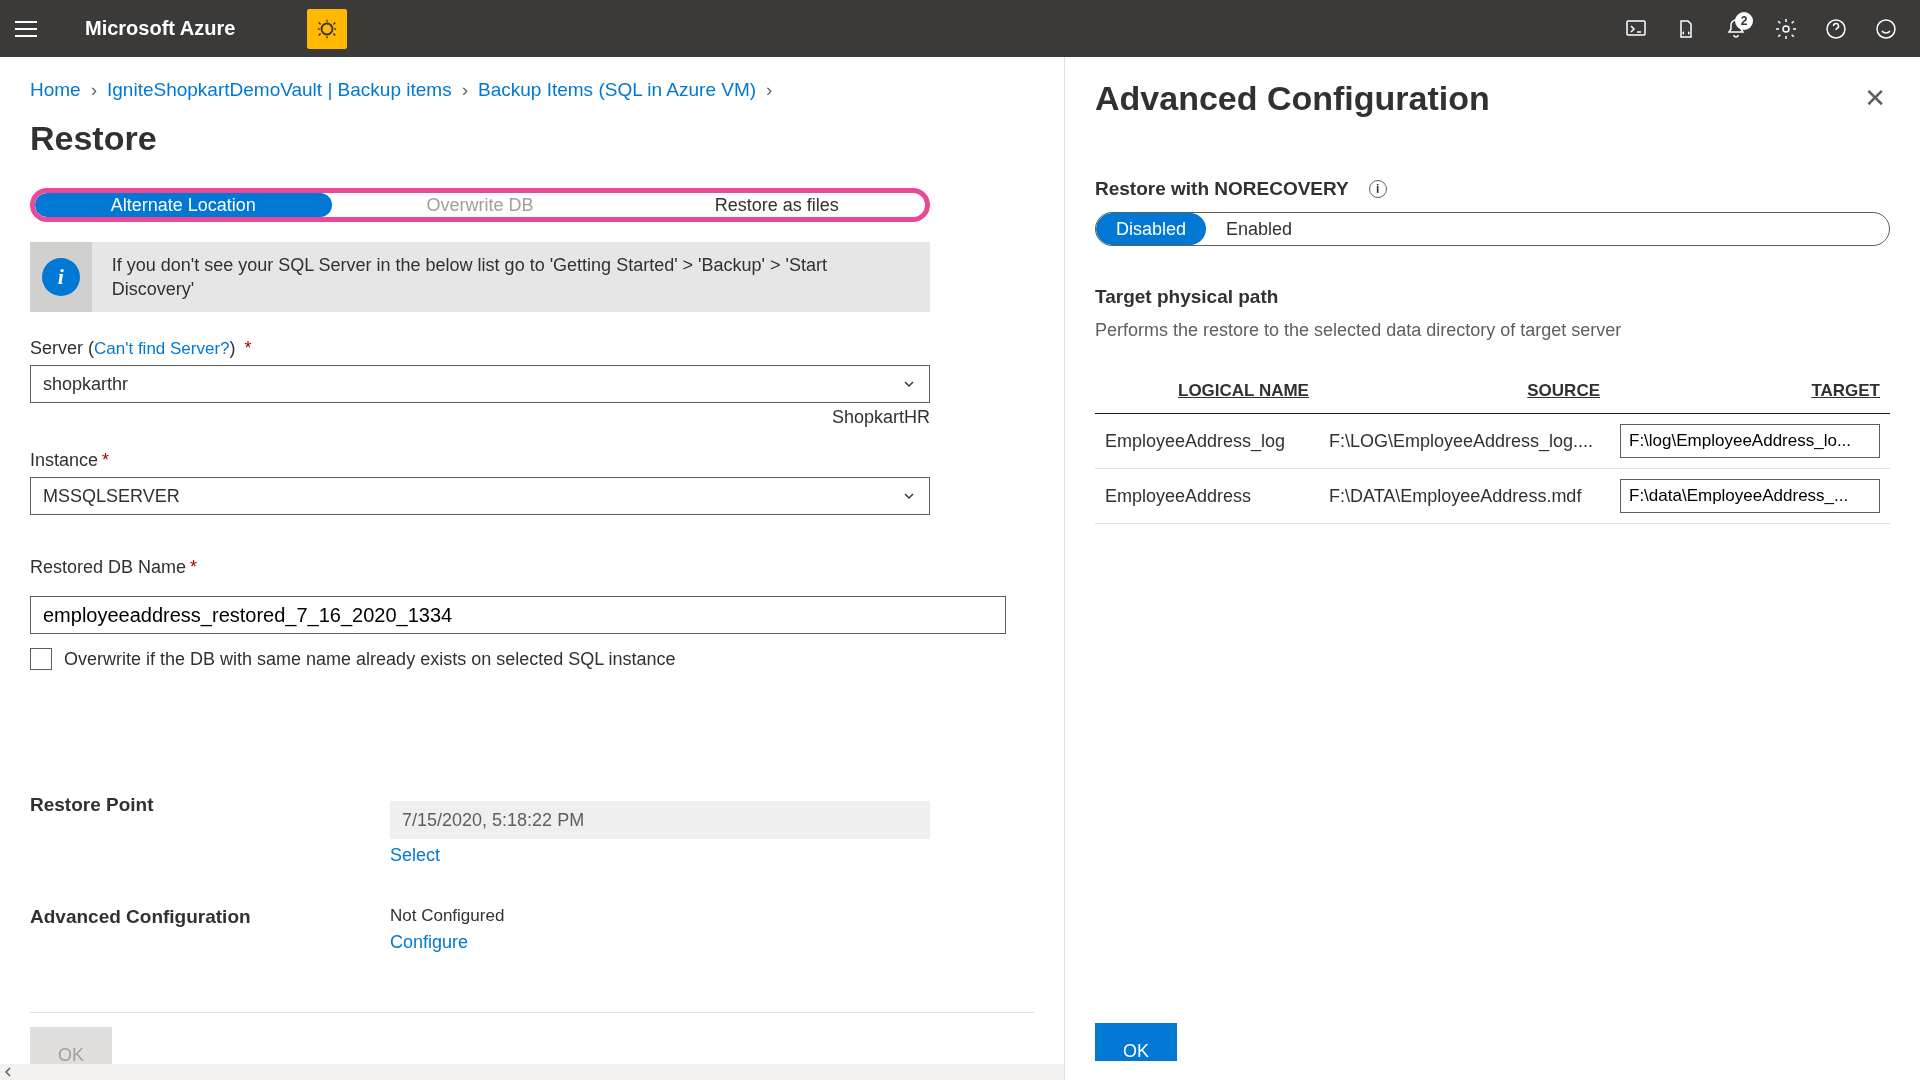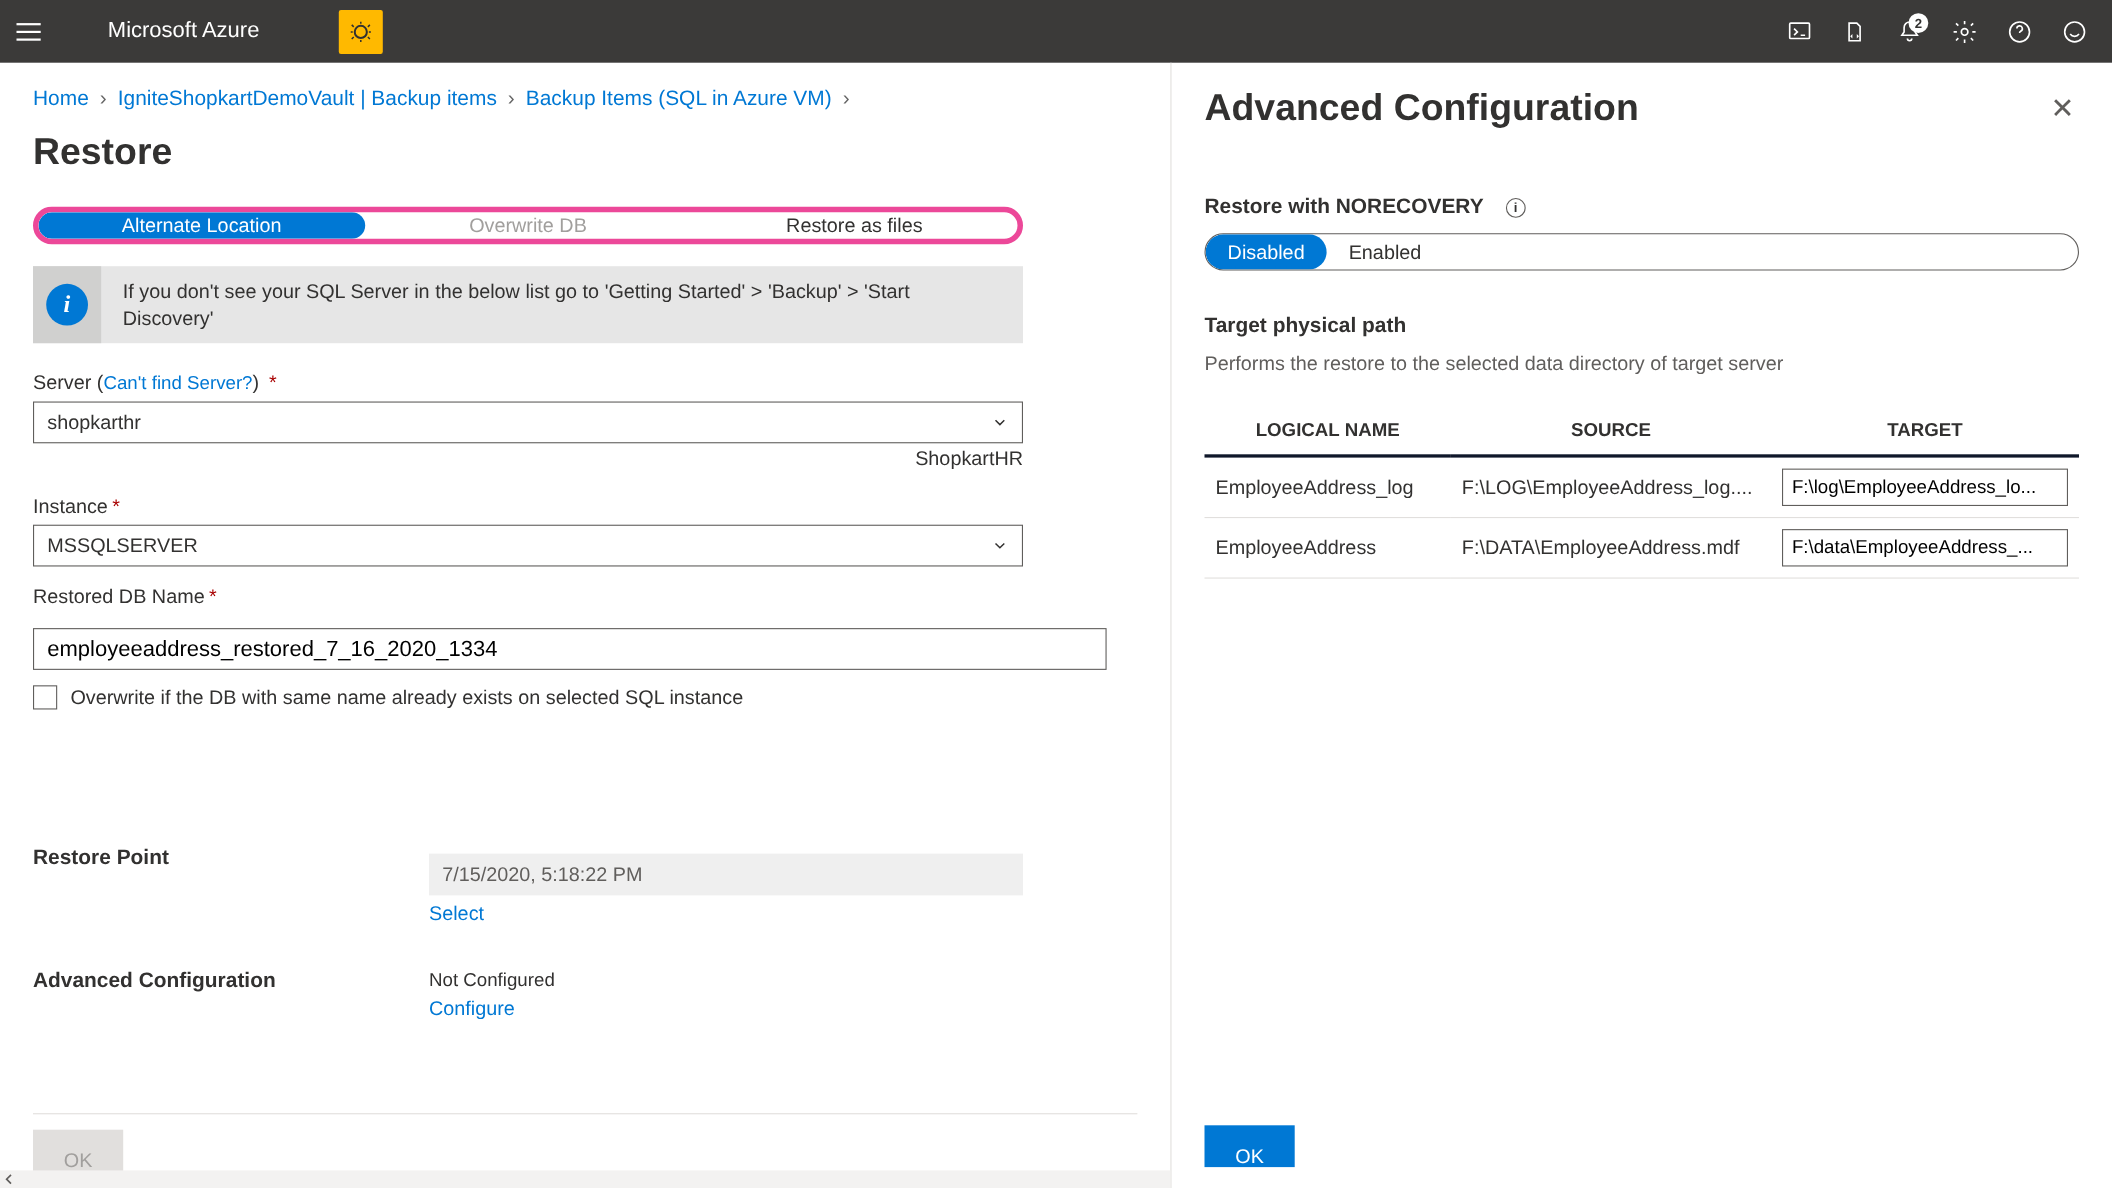--- a/index.html
+++ b/index.html
@@ -2,21 +2,21 @@
 <html><head>
 <meta charset="utf-8">
 <style>
 * { box-sizing: border-box; margin: 0; padding: 0; font-family: 'Segoe UI', Arial, sans-serif; }
 body { width: 1920px; height: 1080px; overflow: hidden; background: #fff; font-size: 17px; color: #323130; }
 
 
 .topbar { height: 57px; background: #3b3a39; display: flex; align-items: center; padding: 0 15px; gap: 12px; }
 .hamburger { width: 28px; height: 28px; cursor: pointer; display: flex; flex-direction: column; justify-content: center; gap: 5px; }
 .hamburger span { display: block; height: 2px; background: #fff; width: 22px; }
-.brand { color: #fff; font-weight: 400; font-size: 20px; margin-left: 43px; margin-right: 60px; }
+.brand { color: #fff; font-weight: 700; font-size: 20px; margin-left: 30px; margin-right: 60px; }
 .bug-badge { background: #ffb900; width: 40px; height: 40px; display: flex; align-items: center; justify-content: center; border-radius: 2px; }
 .bug-badge svg { width: 22px; height: 22px; }
 .searchbox { flex: 0 0 750px; height: 40px; background: #484644; border-radius: 3px; display: flex; align-items: center; padding: 0 14px; color: #bdbdbd; }
 .searchbox svg { width: 18px; height: 18px; margin-right: 10px; fill: #bdbdbd; }
 .searchbox input { background: transparent; border: none; outline: none; color: #bdbdbd; font-size: 17px; flex: 1; }
 .top-spacer { flex: 1; }
 .top-icon { width: 38px; height: 38px; display: flex; align-items: center; justify-content: center; cursor: pointer; position: relative; }
 .top-icon svg { width: 24px; height: 24px; stroke: #fff; fill: none; stroke-width: 1.5; }
 .top-icon .fill { fill: #fff; stroke: none; }
 .badge { position: absolute; top: 2px; right: 2px; background: #fff; color: #323130; font-size: 12px; border-radius: 50%; width: 18px; height: 18px; display: flex; align-items: center; justify-content: center; font-weight: 600; }
@@ -74,21 +74,21 @@
 
 .field-label { font-size: 19px; font-weight: 600; margin-bottom: 12px; display: flex; align-items: center; gap: 20px; }
 .info-circle { width: 18px; height: 18px; border: 1px solid #605e5c; border-radius: 50%; display: inline-flex; align-items: center; justify-content: center; font-size: 12px; cursor: help; }
 .toggle-pill { display: inline-flex; border: 1px solid #605e5c; border-radius: 30px; overflow: hidden; height: 34px; margin-bottom: 40px; }
 .toggle-pill .opt { padding: 0 20px; display: flex; align-items: center; cursor: pointer; font-size: 18px; }
 .toggle-pill .opt.active { background: #0078d4; color: #fff; border-radius: 30px; outline: 2px dashed #0078d4; outline-offset: -3px; }
 
 .desc { font-size: 18px; color: #605e5c; margin-bottom: 28px; }
 
 .path-table { width: 100%; border-collapse: collapse; }
-.path-table th { text-align: center; font-size: 17px; font-weight: 600; padding: 12px 10px; border-bottom: 3px solid #0f172a; }
+.path-table th { text-align: right; font-size: 17px; font-weight: 600; padding: 12px 10px; border-bottom: 1px solid #0f172a; text-decoration: underline; }
 .path-table td { padding: 10px 10px; border-bottom: 1px solid #e1dfdd; font-size: 18px; vertical-align: middle; }
 .path-table .target-input { width: 100%; height: 34px; border: 1px solid #605e5c; padding: 0 8px; font-size: 17px; overflow: hidden; text-overflow: ellipsis; white-space: nowrap; }
 .path-table td.src { white-space: nowrap; overflow: hidden; text-overflow: ellipsis; max-width: 260px; }
 
 .footer-right { margin-top: auto; padding: 18px 0; }
 
 .scroll-hint { position: absolute; bottom: 0; left: 0; right: 0; height: 16px; background: #f3f2f1; display: flex; align-items: center; padding-left: 4px; }
 .scroll-hint svg { width: 10px; height: 10px; }
 </style>
 </head>
@@ -182,21 +182,21 @@
       <span>shopkarthr</span>
       <svg viewBox="0 0 24 24">
           <path d="M6 9l6 6 6-6" fill="none" stroke="#323130" stroke-width="2"></path>
         </svg>
     </div>
     <div class="hint-right">ShopkartHR</div>
 
     <div class="label-row">
       <span>Instance</span><span class="req">*</span>
     </div>
-    <div class="select-box" style="margin-bottom:17px;">
+    <div class="select-box" style="margin-bottom:42px;">
       <span>MSSQLSERVER</span>
       <svg viewBox="0 0 24 24">
           <path d="M6 9l6 6 6-6" fill="none" stroke="#323130" stroke-width="2"></path>
         </svg>
     </div>
 
     <div class="label-row">
       <span>Restored DB Name</span><span class="req">*</span>
     </div>
     <input class="text-input" type="text" value="employeeaddress_restored_7_16_2020_1334" style="">

